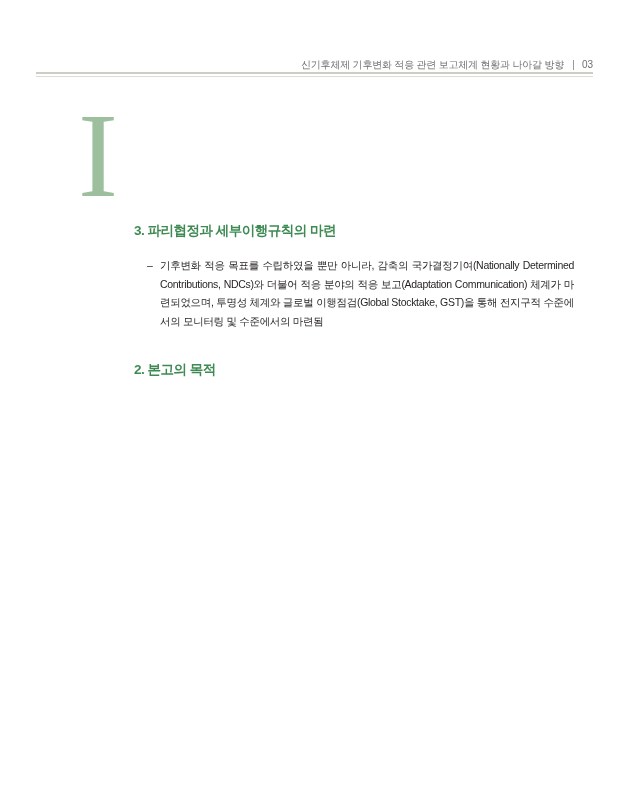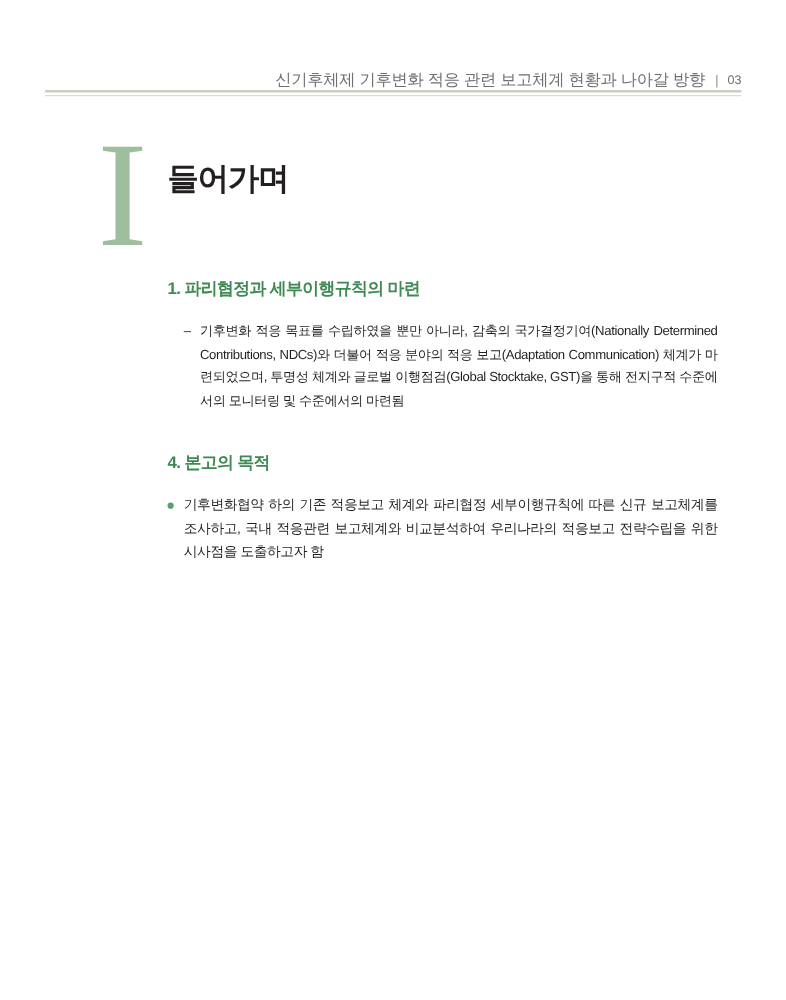--- a/index.html
+++ b/index.html
@@ -28,21 +28,21 @@
     top: 48px;
     left: 36px;
     right: 36px;
     height: 22px;
     display: flex;
     align-items: flex-end;
     justify-content: flex-end;
     gap: 7px;
   }
   .header-text {
-    font-size: 13px;
+    font-size: 10px;
     color: #6f6f6f;
     letter-spacing: -0.2px;
     line-height: 1;
   }
   .header-sep {
     display: inline-block;
     width: 1px;
     height: 10px;
     background: #9a9a9a;
     margin: 0 1px 0 2px;
@@ -160,27 +160,25 @@
 
   <div class="header">
     <span class="header-text">신기후체제 기후변화 적응 관련 보고체계 현황과 나아갈 방향</span>
     <span class="header-sep"></span>
     <span class="header-page">03</span>
   </div>
   <div class="header-rule"></div>
   <div class="header-rule-thin"></div>
 
   <div class="chapter-number">I</div>
-  <div class="chapter-title">들어가며</div>
 
   <div class="content">
 
-    <h2 class="section-heading">1. 파리협정과 세부이행규칙의 마련</h2>
+    <h2 class="section-heading">3. 파리협정과 세부이행규칙의 마련</h2>
 
     <p class="dash-item">기후변화 적응 목표를 수립하였을 뿐만 아니라, 감축의 국가결정기여(Nationally Determined Contributions, NDCs)와 더불어 적응 분야의 적응 보고(Adaptation Communication) 체계가 마련되었으며, 투명성 체계와 글로벌 이행점검(Global Stocktake, GST)을 통해 전지구적 수준에서의 모니터링 및 수준에서의 마련됨</p>
 
-    <h2 class="section-heading second">4. 본고의 목적</h2>
+    <h2 class="section-heading second">2. 본고의 목적</h2>
 
-    <p class="bullet-item">기후변화협약 하의 기존 적응보고 체계와 파리협정 세부이행규칙에 따른 신규 보고체계를 조사하고, 국내 적응관련 보고체계와 비교분석하여 우리나라의 적응보고 전략수립을 위한 시사점을 도출하고자 함</p>
 
   </div>
 
 </div>
 
 </body></html>

